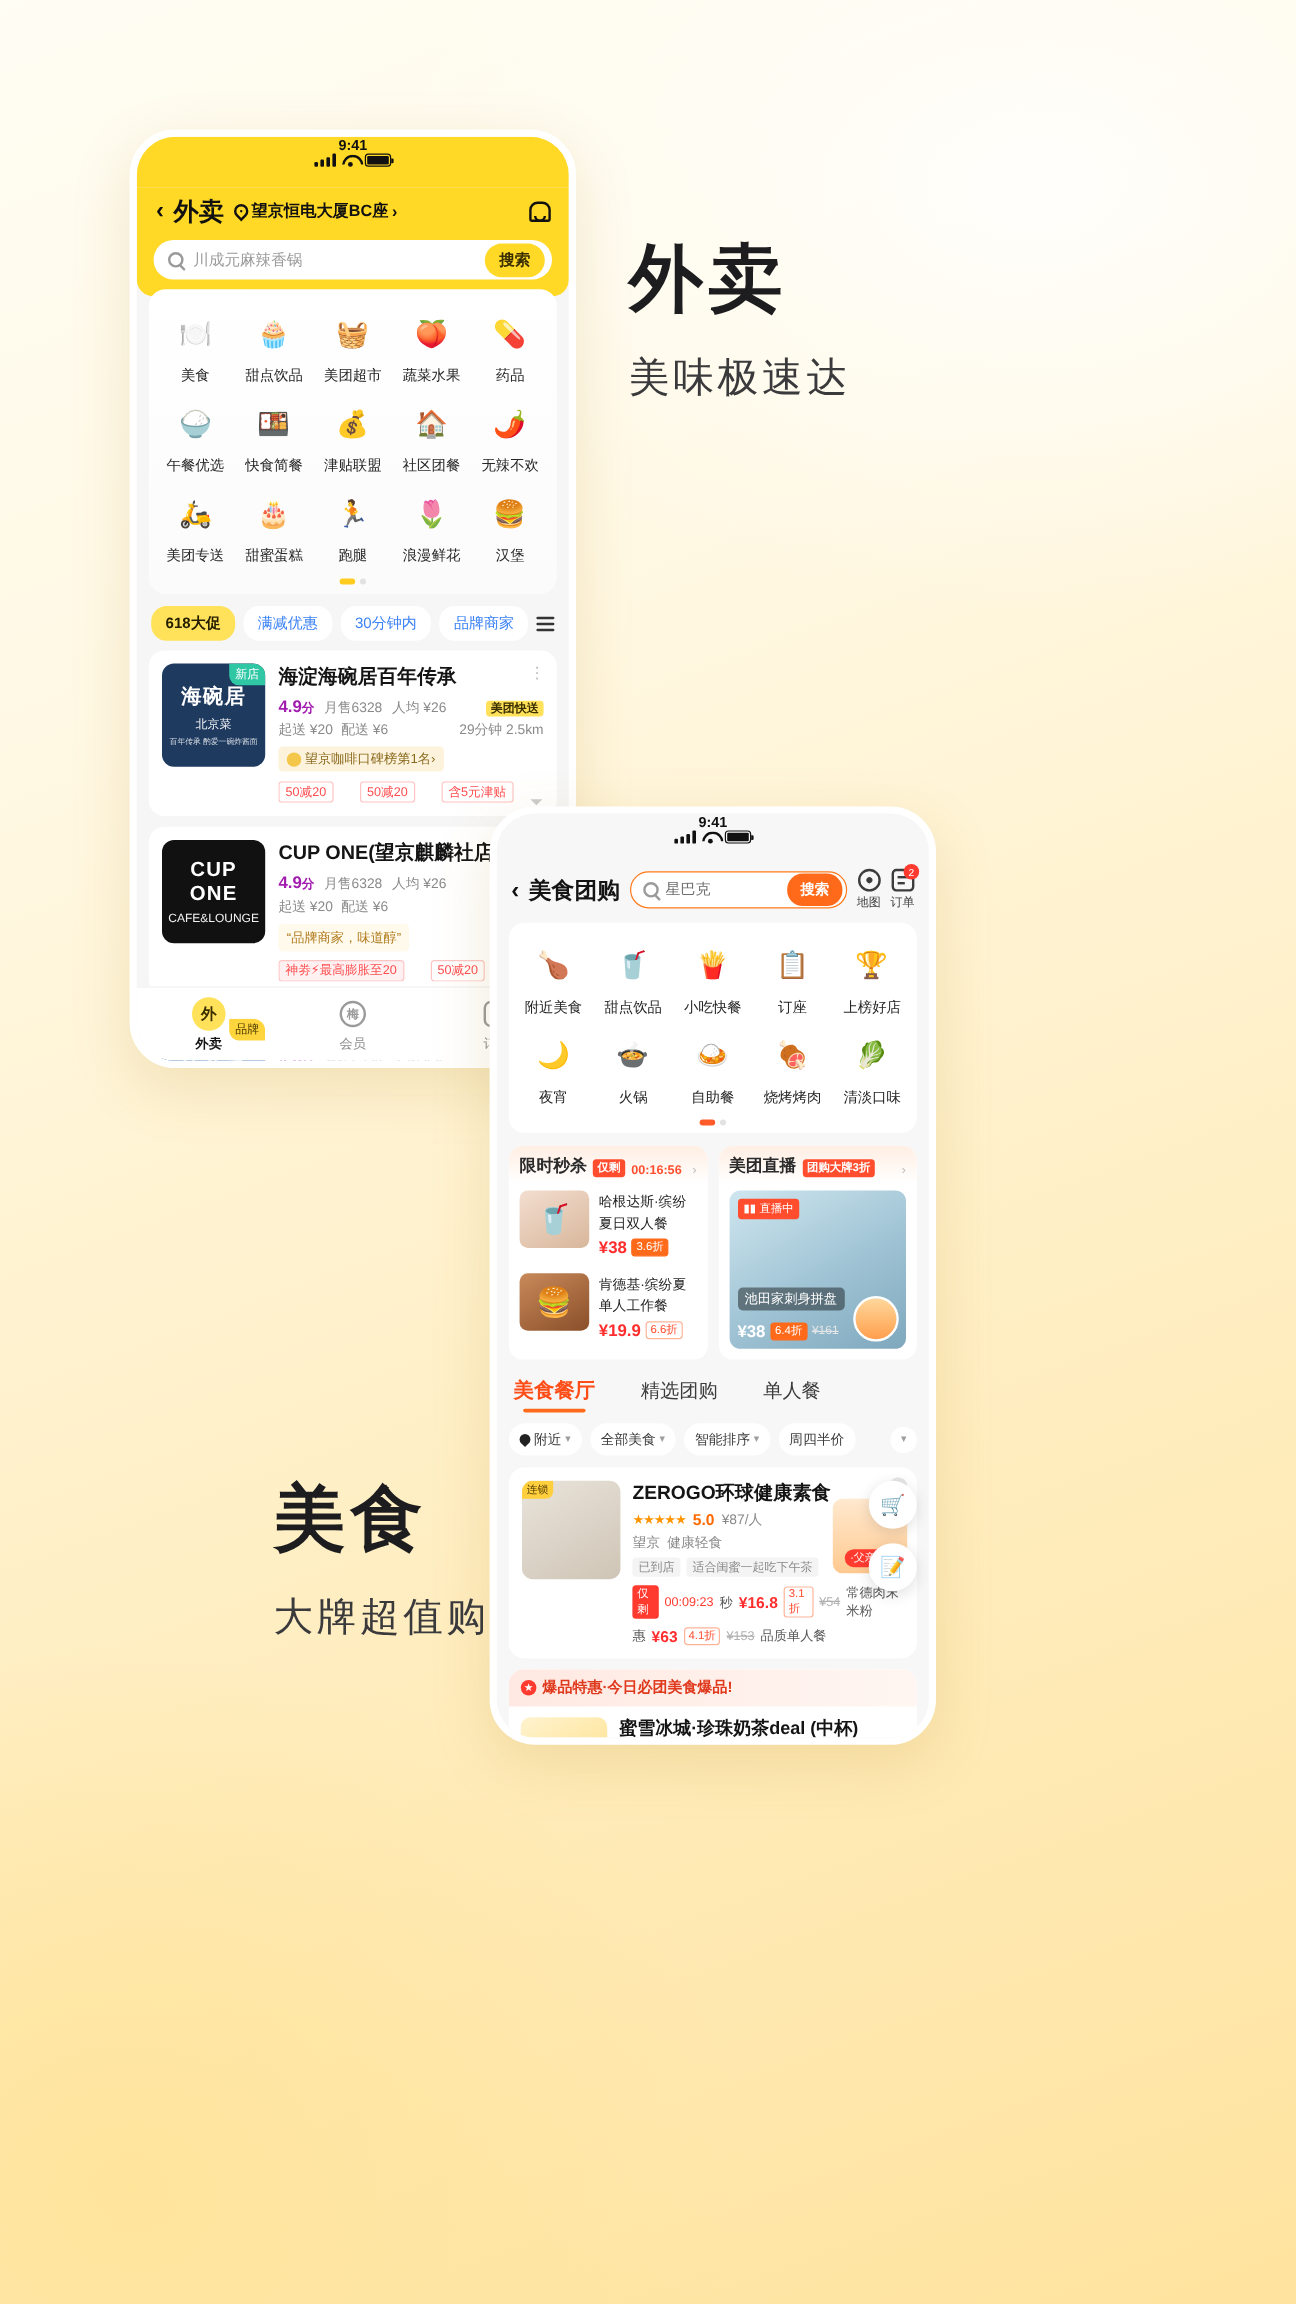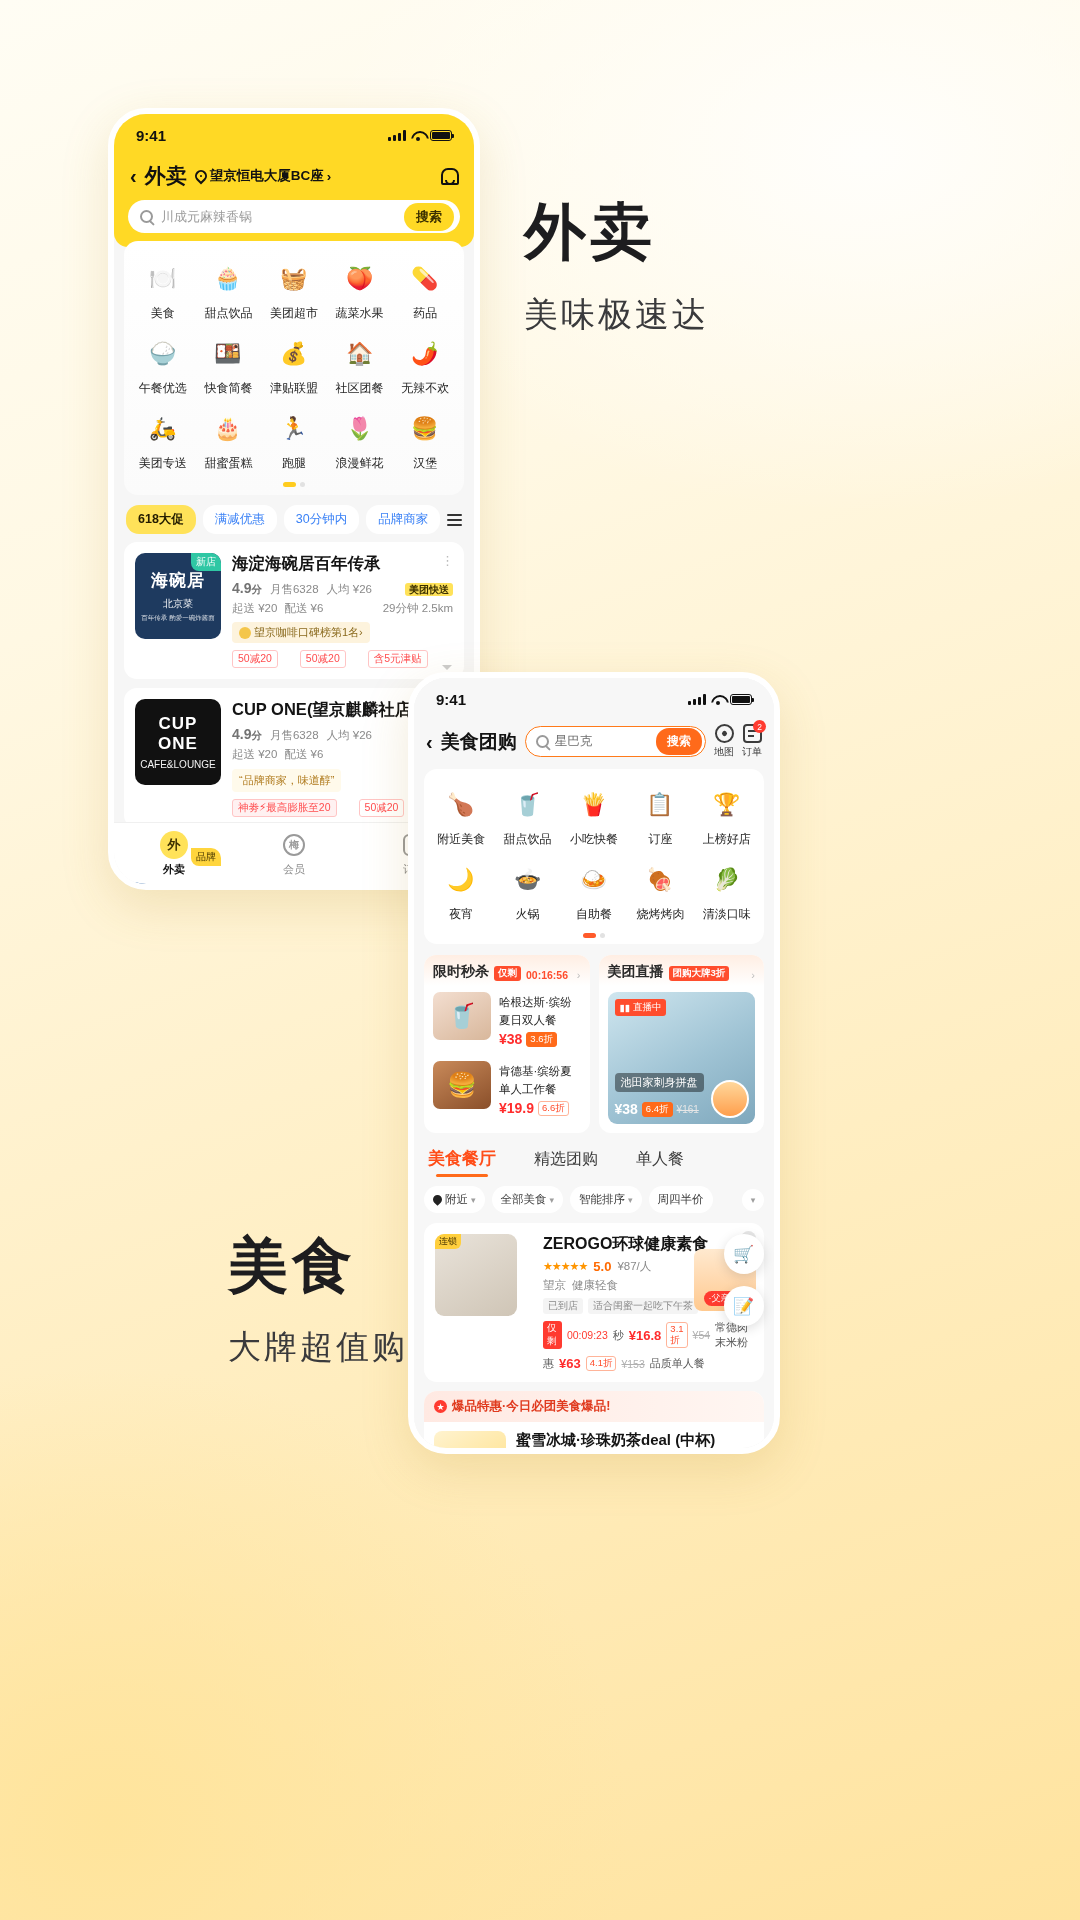--- a/index.html
+++ b/index.html
@@ -28,21 +28,21 @@
   .phone{position:absolute;background:#fff;border-radius:38px;
     box-shadow:0 16px 48px rgba(180,140,40,.18);overflow:hidden;}
   .phone .screen{position:absolute;inset:0;overflow:hidden;}
 
   #phone-waimai{left:108px;top:108px;width:372px;height:782px;
     border:6px solid #fff;background:#f6f6f6;z-index:3;}
   #phone-tuangou{left:408px;top:672px;width:372px;height:782px;
     border:6px solid #fff;background:#f6f6f6;z-index:4;}
 
   .statusbar{height:42px;display:flex;align-items:center;
-    justify-content:space-between;padding:0 22px;font-size:15px;font-weight:bold;color:#111;}
+    justify-content:flex-start;padding:0 22px;font-size:12px;font-weight:bold;color:#111;flex-direction:column;}
   .sb-right{display:flex;align-items:center;gap:5px;}
   .bars{display:flex;align-items:flex-end;gap:2px;height:11px;}
   .bars i{display:block;width:3px;background:#111;border-radius:1px;}
   .bars i:nth-child(1){height:4px}.bars i:nth-child(2){height:6px}
   .bars i:nth-child(3){height:8px}.bars i:nth-child(4){height:11px}
   .wifi{width:14px;height:11px;position:relative;}
   .wifi:before{content:"";position:absolute;left:0;top:1px;width:14px;height:14px;
     border:2.5px solid #111;border-radius:50%;clip-path:polygon(0 0,100% 0,100% 45%,0 45%);}
   .wifi:after{content:"";position:absolute;left:5px;top:7px;width:4px;height:4px;background:#111;border-radius:50%;}
   .batt{width:22px;height:11px;border:1.5px solid #111;border-radius:3px;position:relative;}
@@ -95,21 +95,21 @@
   .shop{background:#fff;border-radius:13px;padding:11px;display:flex;gap:11px;position:relative;}
   .thumb{width:86px;height:86px;border-radius:10px;flex:0 0 auto;position:relative;
     overflow:hidden;display:flex;flex-direction:column;align-items:center;justify-content:center;color:#fff;}
   .badge-new{position:absolute;top:0;right:0;background:#2fc7a4;color:#fff;
     font-size:10px;padding:2px 5px;border-radius:0 8px 0 8px;z-index:2;}
   .badge-brand{position:absolute;top:0;right:0;background:#ffd53d;color:#4b3a00;
     font-size:10px;padding:2px 5px;border-radius:0 8px 0 8px;z-index:2;}
   .shop-info{flex:1;min-width:0;}
   .shop-name{font-size:16.5px;font-weight:bold;color:#141414;white-space:nowrap;overflow:hidden;text-overflow:ellipsis;}
   .shop-meta{display:flex;align-items:baseline;gap:8px;margin-top:5px;font-size:11.5px;color:#8a8a8a;}
-  .score{color:#737373;font-weight:bold;font-size:14px;}
+  .score{color:#a21caf;font-weight:bold;font-size:14px;}
   .score small{font-size:10.5px;}
   .shop-meta2{display:flex;align-items:baseline;margin-top:4px;font-size:11.5px;color:#8a8a8a;gap:7px;}
   .tag-flash{background:#ffe259;color:#3b2f00;font-size:10px;border-radius:3px;padding:1px 4px;font-weight:bold;}
   .meta-right{margin-left:auto;white-space:nowrap;}
   .rank{display:inline-flex;align-items:center;gap:3px;margin-top:6px;
     background:#fdf3dd;color:#8a6a1e;font-size:11px;border-radius:4px;padding:3px 7px;}
   .medal{width:12px;height:12px;border-radius:50%;background:#f4c64a;display:inline-block;}
   .coupons{display:flex;gap:22px;margin-top:7px;flex-wrap:nowrap;overflow:hidden;}
   .cp{border:1px solid #ffc5c5;color:#ff4d4f;font-size:10.5px;border-radius:3px;padding:1px 5px;white-space:nowrap;}
   .cp.fill{background:#fff1f1;}
@@ -189,21 +189,21 @@
     background:#ff6a1a;border-radius:2px;}
   .tg-filters{display:flex;gap:7px;padding:9px 10px 0;align-items:center;}
   .f-chip{background:#fff;border-radius:14px;font-size:11.5px;color:#3c3c3c;
     padding:6px 9px;display:flex;align-items:center;gap:3px;white-space:nowrap;}
   .f-chip .dd{color:#9e9e9e;font-size:9px;}
   .f-pin{width:9px;height:9px;background:#222;border-radius:50% 50% 50% 0;transform:rotate(-45deg);}
   .f-more{margin-left:auto;width:22px;height:22px;border-radius:50%;background:#fff;
     display:flex;align-items:center;justify-content:center;color:#9e9e9e;font-size:9px;}
 
   
-  .poi{background:#fff;border-radius:13px;margin:10px 10px 0;padding:11px;display:flex;gap:26px;position:relative;justify-content:space-between;}
+  .poi{background:#fff;border-radius:13px;margin:10px 10px 0;padding:11px;display:flex;gap:10px;position:relative;justify-content:space-between;}
   .poi-img{width:82px;height:82px;border-radius:9px;flex:0 0 auto;position:relative;overflow:hidden;
     background:linear-gradient(150deg,#e9e3da,#cfc5b6);}
   .chain{position:absolute;left:0;top:0;background:#ffcf3d;color:#4a3600;font-size:9px;padding:1px 4px;border-radius:6px 0 6px 0;}
   .poi-name{font-size:16px;font-weight:bold;color:#141414;white-space:nowrap;overflow:hidden;text-overflow:ellipsis;}
   .stars{color:#ff9500;font-size:11px;letter-spacing:-1px;}
   .poi-row{display:flex;align-items:center;gap:6px;margin-top:4px;font-size:11.5px;color:#8a8a8a;}
   .poi-row .sc{color:#ff6a00;font-weight:bold;font-size:13px;}
   .poi-tags{display:flex;gap:5px;margin-top:5px;}
   .ptag{background:#f4f4f4;color:#8a8a8a;font-size:10px;border-radius:3px;padding:1px 5px;}
   .deal{display:flex;align-items:center;gap:5px;margin-top:6px;font-size:11px;color:#555;}

